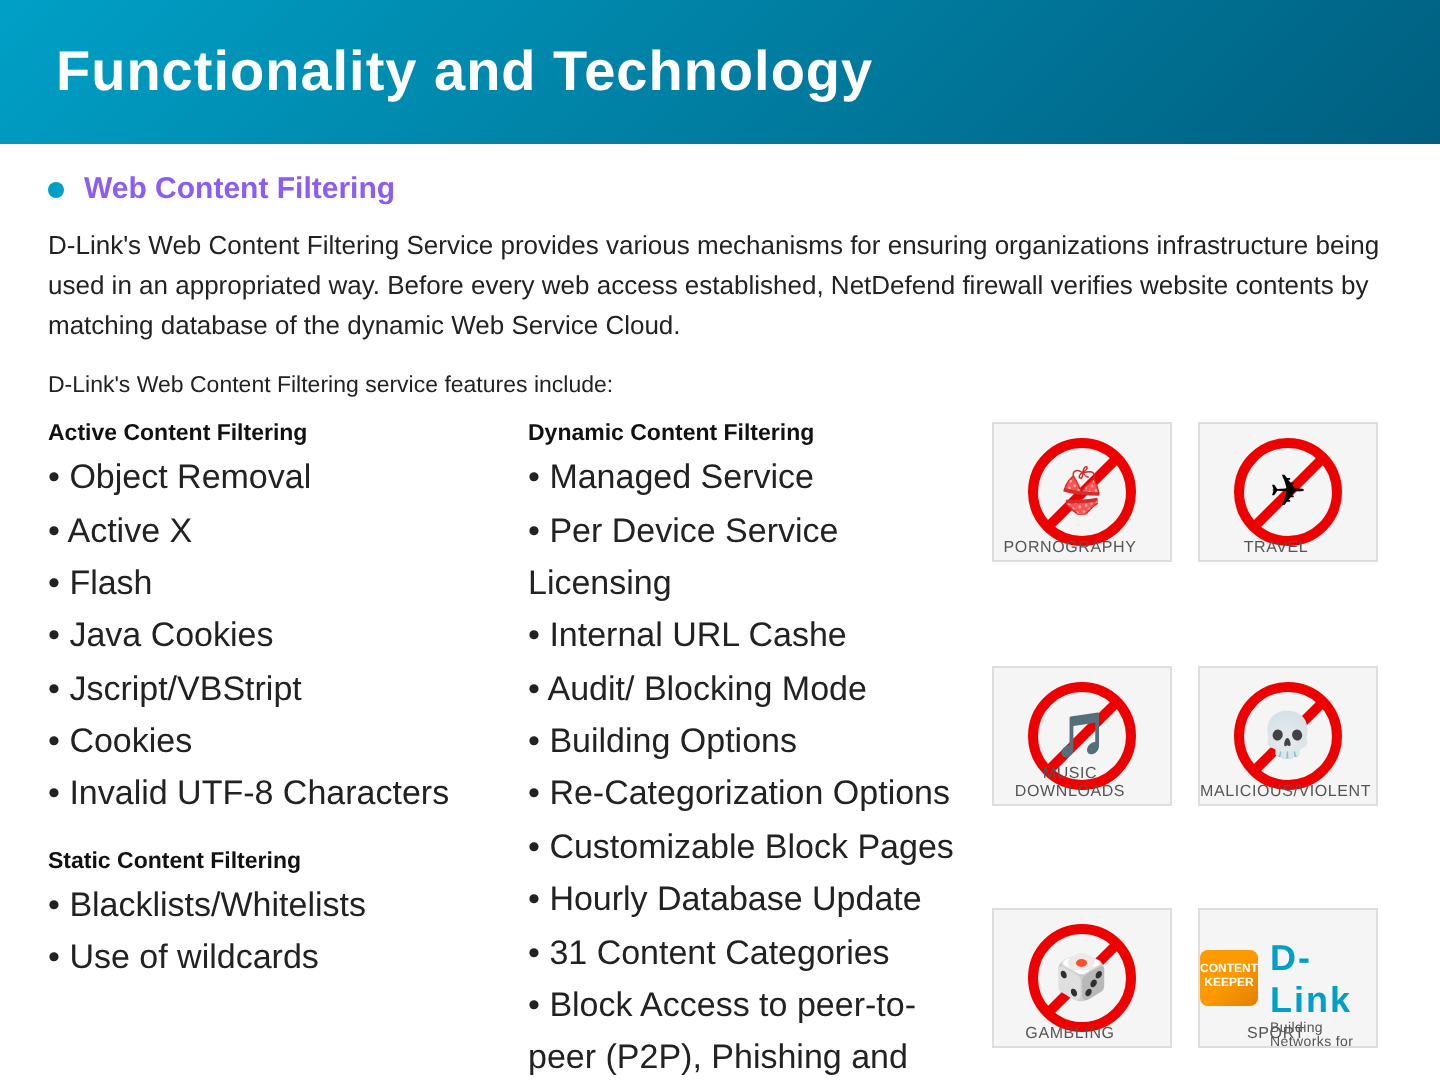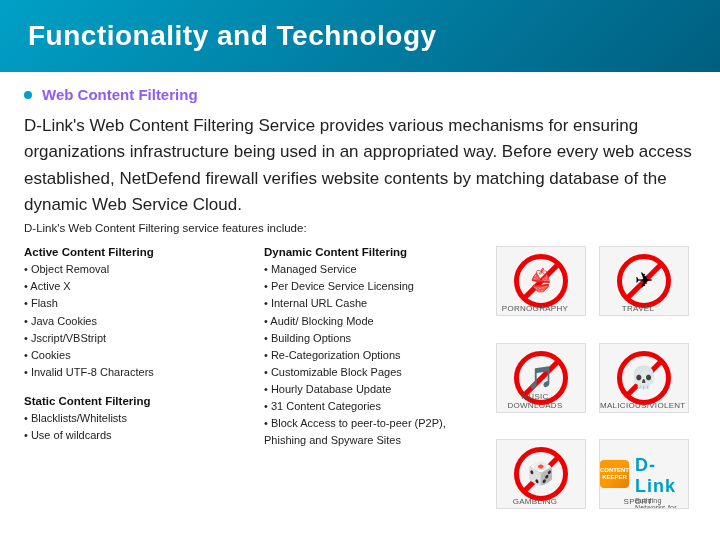--- a/index.html
+++ b/index.html
@@ -48,24 +48,24 @@
       flex-shrink: 0;
     }
 
     .section-title {
       font-size: 15px;
       color: #8b5cf6;
       font-weight: bold;
     }
 
     .description {
-      font-size: 17px;
+      font-size: 13px;
       color: #222;
       line-height: 1.55;
-      margin-bottom: 4px;
+      margin-bottom: 14px;
     }
 
     .features-intro {
       font-size: 11.5px;
       color: #222;
       margin-bottom: 12px;
     }
 
     .columns-wrapper {
       display: flex;
@@ -98,21 +98,21 @@
       color: #111;
       margin-bottom: 3px;
     }
 
     .filter-list {
       list-style: none;
       padding: 0;
     }
 
     .filter-list li {
-      font-size: 11px;
+      font-size: 17px;
       color: #222;
       line-height: 1.55;
     }
 
     .filter-list li::before {
       content: '• ';
     }
 
     .icons-grid {
       display: grid;

